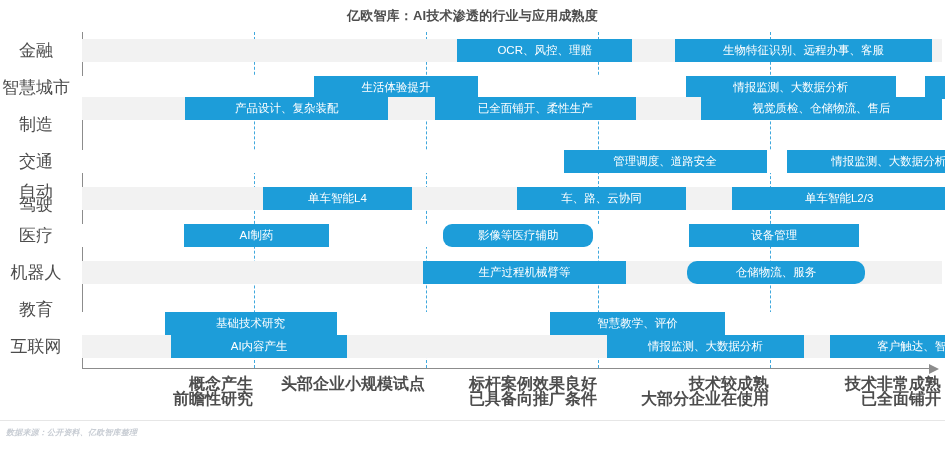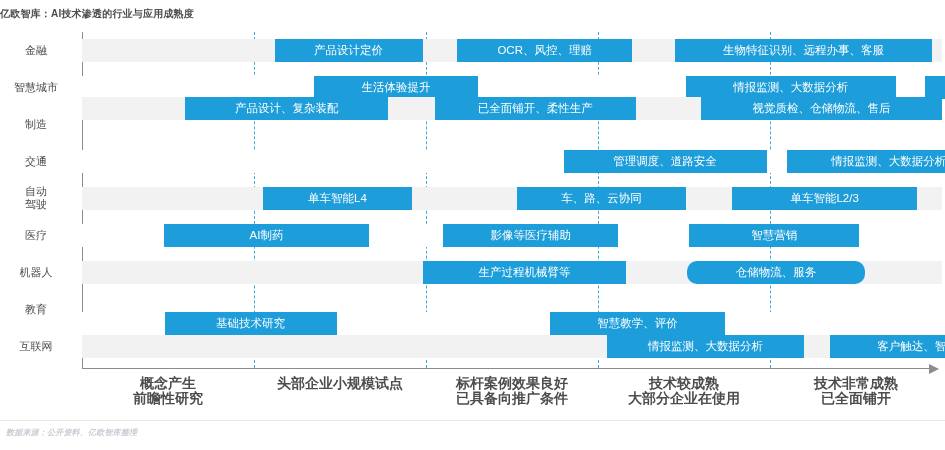--- a/index.html
+++ b/index.html
@@ -8,22 +8,22 @@
     background: #ffffff;
     font-family: "Liberation Sans", "DejaVu Sans", sans-serif;
     overflow: hidden;
   }
   .page { position: relative; width: 945px; height: 450px; }
 
   
   .chart-title {
     position: absolute;
     top: 7px; left: 0; width: 945px;
-    text-align: left;
-    font-size: 10px;
+    text-align: center;
+    font-size: 13px;
     font-weight: bold;
     color: #4d4d4d;
     letter-spacing: 0.2px;
   }
 
   
   .plot-area {
     position: absolute;
     left: 82px; top: 32px;
     width: 860px; height: 333px;
@@ -57,21 +57,21 @@
   }
   .band { position: absolute; left: 0; top: 7px; width: 860px; height: 23px; }
   .band.shaded { background: #f2f2f2; }
   .band.plain  { background: #ffffff; }
 
   
   .y-label {
     position: absolute;
     left: 0; width: 72px;
     text-align: center;
-    font-size: 11px;
+    font-size: 17px;
     color: #4d4d4d;
     line-height: 13px;
   }
 
   
   .gridline {
     position: absolute;
     top: 0; width: 0;
     height: 336px;
     border-left: 1.4px dashed #3fa8dd;
@@ -87,22 +87,22 @@
     line-height: 23px;
     text-align: center;
     white-space: nowrap;
     overflow: hidden;
   }
 
   
   .stage-label {
     position: absolute;
     top: 376px;
-    text-align: center;
-    font-size: 14px;
+    text-align: right;
+    font-size: 16px;
     font-weight: bold;
     color: #4d4d4d;
     line-height: 15px;
     white-space: pre-line;
   }
 
   
   .footer-rule {
     position: absolute;
     left: 0; top: 420px;
@@ -130,21 +130,20 @@
   <div class="x-axis-line"></div>
   <div class="x-axis-arrow"></div>
 
   <div class="plot-area" id="plot-area">
       <div class="gridline" style="left: 172px;"></div>
       <div class="gridline" style="left: 344px;"></div>
       <div class="gridline" style="left: 516px;"></div>
       <div class="gridline" style="left: 688px;"></div>
       <div class="row" style="top: 0px;">
         <div class="band shaded"></div>
-        <div class="bar" style="left: 192.64px; width: 147.92px;">产品设计定价</div>
         <div class="bar" style="left: 374.96px; width: 175.44px;">OCR、风控、理赔</div>
         <div class="bar" style="left: 593.4px; width: 256.28px;">生物特征识别、远程办事、客服</div>
       </div>
       <div class="row" style="top: 37px;">
         <div class="band plain"></div>
         <div class="bar" style="left: 232.2px; width: 163.4px;">生活体验提升</div>
         <div class="bar" style="left: 603.72px; width: 209.84px;">情报监测、大数据分析</div>
         <div class="bar" style="left: 842.8px; width: 96.32px;">安防</div>
       </div>
       <div class="row" style="top: 58px;">
@@ -155,40 +154,41 @@
       </div>
       <div class="row" style="top: 111px;">
         <div class="band plain"></div>
         <div class="bar" style="left: 481.6px; width: 202.96px; text-align: center;">管理调度、道路安全</div>
         <div class="bar" style="left: 705.2px; width: 202.96px;">情报监测、大数据分析</div>
       </div>
       <div class="row" style="top: 148px;">
         <div class="band shaded"></div>
         <div class="bar" style="left: 180.6px; width: 149.64px;">单车智能L4</div>
         <div class="bar" style="left: 435.16px; width: 168.56px;">车、路、云协同</div>
-        <div class="bar" style="left: 650.16px; width: 185px;">单车智能L2/3</div>
+        <div class="bar" style="left: 650.16px; width: 214px;">单车智能L2/3</div>
       </div>
       <div class="row" style="top: 185px;">
         <div class="band plain"></div>
-        <div class="bar" style="left: 82px; width: 205px;">AI制药</div>
-        <div class="bar" style="left: 361.2px; width: 175px;">影像等医疗辅助</div>
-        <div class="bar" style="left: 607.16px; width: 170.28px;">智慧营销</div>
+        <div class="bar" style="left: 102px; width: 145px;">AI制药</div>
+        <div class="bar" style="left: 361.2px; width: 150px; border-radius: 9px;">影像等医疗辅助</div>
+        <div class="bar" style="left: 607.16px; width: 170.28px;">设备管理</div>
       </div>
       <div class="row" style="top: 222px;">
         <div class="band shaded"></div>
         <div class="bar" style="left: 313.04px; width: 202.96px; margin-left: 28px;">生产过程机械臂等</div>
         <div class="bar" style="left: 605.44px; width: 177.16px; border-radius: 10px;">仓储物流、服务</div>
       </div>
       <div class="row" style="top: 273px;">
         <div class="band plain"></div>
         <div class="bar" style="left: 82.56px; width: 172px;">基础技术研究</div>
         <div class="bar" style="left: 467.84px; width: 175.44px;">智慧教学、评价</div>
       </div>
       <div class="row" style="top: 296px;">
         <div class="band shaded"></div>
+        <div class="bar" style="left: 89.44px; width: 175.44px;">AI内容产生</div>
         <div class="bar" style="left: 524.6px; width: 197.8px;">情报监测、大数据分析</div>
         <div class="bar" style="left: 748.2px; width: 197.8px;">客户触达、智慧营销</div>
       </div>
     </div>
 
   <div id="y-labels">
       <div class="y-label" style="top: 43.5px;">金融</div>
       <div class="y-label" style="top: 80.5px;">智慧城市</div>
       <div class="y-label" style="top: 117.5px;">制造</div>
       <div class="y-label" style="top: 154.5px;">交通</div>

